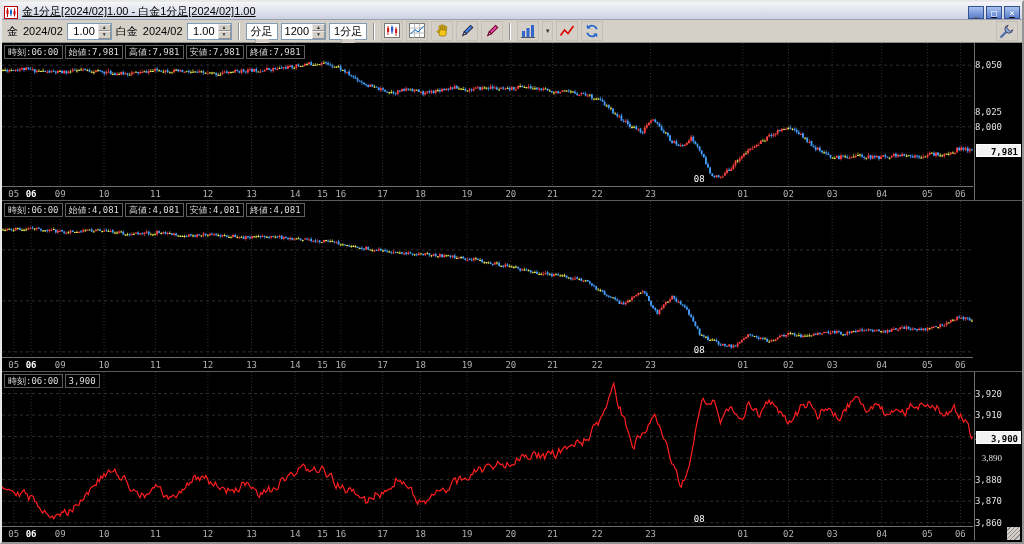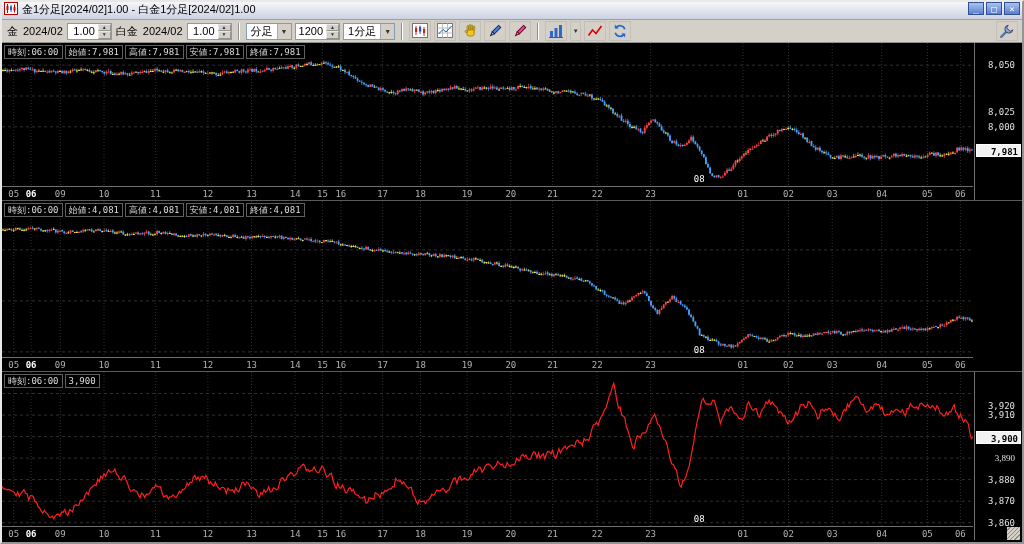--- a/index.html
+++ b/index.html
@@ -1,54 +1,54 @@
 <!DOCTYPE html>
 <html><head>
 <meta charset="utf-8">
 <style>
   * { box-sizing: border-box; margin: 0; padding: 0; }
   body { margin: 0; background: #808080; font-family: "Liberation Sans", sans-serif; }
   .window { position: relative; width: 1024px; height: 544px; border: 2px outset #e8e8e8;
             background: #d4d0c8; display: flex; flex-direction: column; overflow: hidden; }
-  .titlebar { height: 18px; flex: 0 0 18px; display: flex; align-items: flex-start; padding: 0 2px;
-              background: linear-gradient(#f6f6fa, #ccd2e2); border-bottom: 1px solid #9aa0b0; }
+  .titlebar { height: 18px; flex: 0 0 18px; display: flex; align-items: flex-end; padding: 0 2px;
+              background: linear-gradient(#f6f6fa, #ccd2e2); border-bottom: 1px solid #9aa0b0; text-decoration: underline; }
   .app-icon { width: 14px; height: 13px; display: inline-flex; }
   .title-text { font-size: 11px; color: #000; margin-left: 4px; flex: 1; white-space: nowrap; overflow: hidden; }
   .win-btn { width: 16px; height: 13px; margin-left: 2px; background: linear-gradient(#aac2ee, #5b7fd0);
              border: 1px solid #33518f; color: #fff; font-size: 9px; line-height: 10px; text-align: center;
              padding: 0; font-family: "DejaVu Sans Mono", monospace; cursor: default; }
   .toolbar { height: 23px; flex: 0 0 23px; display: flex; align-items: center; gap: 3px; padding: 0 4px;
              background: #d4d0c8; border-bottom: 1px solid #8f8f8f; font-size: 11px; }
   .tb-label { color: #000; padding: 0 1px; white-space: nowrap; }
   .spinbox { display: inline-flex; height: 17px; border: 1px solid #7f9db9; background: #fff; }
   .spin-val { padding: 0 3px; font-size: 11px; line-height: 15px; min-width: 30px; text-align: right; color:#000; }
   .spin-btns { display: flex; flex-direction: column; width: 13px; }
   .spin-btns button { flex: 1; font-size: 5px; line-height: 5px; padding: 0; background: #d4d0c8;
                       border: 1px outset #e8e8e8; color: #333; cursor: default; }
-  .combo { display: inline-flex; height: 17px; border: 1px solid #7f9db9; background: #fff; align-items: center; }
+  .combo { display: inline-flex; height: 17px; border: 1px solid #7f9db9; background: #fff; align-items: center; flex-direction: column; }
   .combo-text { padding: 0 4px; font-size: 11px; line-height: 15px; color: #000; white-space: nowrap; }
   .combo-arrow { width: 14px; background: #d4d0c8; border-left: 1px solid #aaa; font-size: 7px;
                  text-align: center; line-height: 15px; color: #333; }
   .tb-sep { width: 2px; height: 17px; border-left: 1px solid #8f8f8f; border-right: 1px solid #fff; margin: 0 3px; }
   .tb-btn { width: 22px; height: 20px; padding: 1px; background: #d4d0c8; border: 1px solid #c4c0b8;
             display: inline-flex; align-items: center; justify-content: center; cursor: default; }
   .tb-btn svg { width: 16px; height: 16px; }
   .dd-mini { width: 11px; height: 20px; background: #d4d0c8; border: 1px solid #c4c0b8; font-size: 6px;
              color: #333; padding: 0; cursor: default; }
   .tb-spacer { flex: 1; }
   .chart-area { flex: 1 1 auto; background: #000; position: relative; display: flex; flex-direction: column; overflow: hidden; }
   .panel { position: relative; width: 100%; overflow: hidden; }
   .panel + .panel { border-top: 1px solid #5a5a5a; }
   .plot-svg { position: absolute; left: 0; top: 0; display: block; background: #000; }
   .xaxis { position: absolute; left: 0; bottom: 0; height: 14px; background: #000; border-top: 1px solid #6f6f6f; }
   .xlabel { position: absolute; top: 2px; font: 9px "DejaVu Sans Mono", monospace; color: #b0b0b0;
             transform: translateX(-50%); }
   .xlabel.strong { color: #ffffff; font-weight: bold; }
   .paxis { position: absolute; top: 0; right: 0; bottom: 0; width: 48px; background: #000; border-left: 1px solid #6f6f6f; }
-  .ptick { position: absolute; right: 7px; font: 9px "DejaVu Sans Mono", monospace; color: #e0e0e0; }
+  .ptick { position: absolute; right: 20px; font: 9px "DejaVu Sans Mono", monospace; color: #e0e0e0; }
   .pcur { position: absolute; left: 1px; right: 1px; height: 13px; background: #f2f2f2; color: #000;
           font: bold 9px "DejaVu Sans Mono", monospace; text-align: right; padding: 2px 2px 0 0;
           border: 1px solid #ffffff; }
   .info { position: absolute; left: 2px; top: 2px; display: flex; gap: 2px; z-index: 5; }
   .info span { border: 1px solid #5f5f5f; background: #000; color: #dcdcdc;
                font: 9px "DejaVu Sans Mono", monospace; padding: 0 3px; line-height: 12px; white-space: nowrap; }
   .datelabel { position: absolute; font: 9px "DejaVu Sans Mono", monospace; color: #ffffff;
                transform: translateX(-50%); z-index: 4; text-align: center; }
   .grip { position: absolute; right: 2px; bottom: 2px; width: 13px; height: 13px; z-index: 20;
           background: repeating-linear-gradient(135deg, #d4d0c8 0 2px, #8a8a8a 2px 3px); }
@@ -316,21 +316,21 @@
           <span class="xlabel" style="left: 648.628px;">23</span>
           <span class="xlabel" style="left: 740.873px;">01</span>
           <span class="xlabel" style="left: 786.51px;">02</span>
           <span class="xlabel" style="left: 830.205px;">03</span>
           <span class="xlabel" style="left: 879.726px;">04</span>
           <span class="xlabel" style="left: 925.363px;">05</span>
           <span class="xlabel" style="left: 958.377px;">06</span>
         </div>
         <span class="datelabel" style="left: 697.178px; bottom: 16px;">08</span>
         <div class="paxis">
-          <span class="ptick" style="top: 16.5278px; margin-top: 12px;">3,920</span>
+          <span class="ptick" style="top: 16.5278px;">3,920</span>
           <span class="ptick" style="top: 38.0556px;">3,910</span>
           <span class="ptick" style="top: 59.5833px;">3,900</span>
           <span class="ptick" style="top: 81.1111px; font-family: Liberation Serif, serif;">3,890</span>
           <span class="ptick" style="top: 102.639px;">3,880</span>
           <span class="ptick" style="top: 124.167px; margin-left: 23px;">3,870</span>
           <span class="ptick" style="top: 145.694px;">3,860</span>
           <span class="pcur" style="top: 58.5833px;">3,900</span>
         </div>
         <div class="info">
           <span>時刻:06:00</span>

